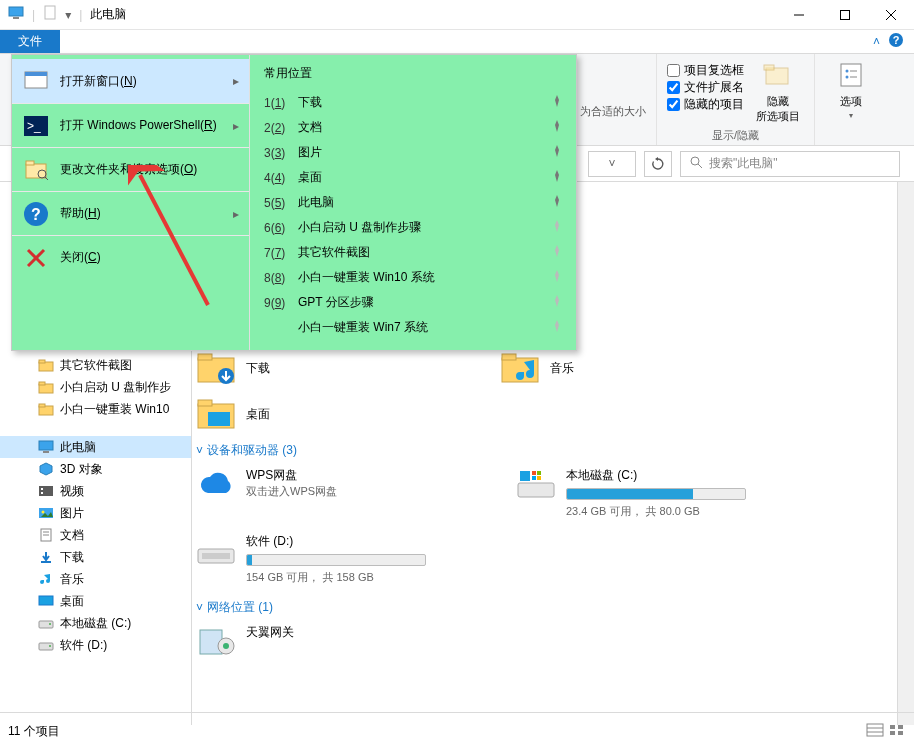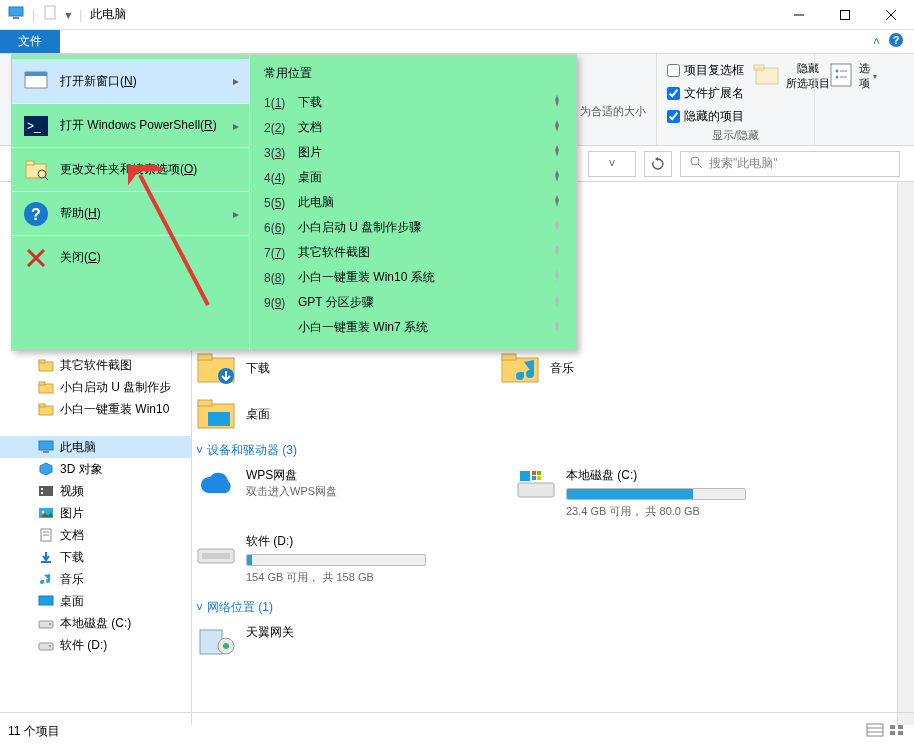--- a/index.html
+++ b/index.html
@@ -17,24 +17,24 @@
 .file-tab { background: #1979ca; color: #fff; padding: 0 18px; display: flex; align-items: center; font-size: 12px; cursor: pointer; }
 .ribbon-collapse { margin-left: auto; display: flex; align-items: center; gap: 8px; padding-right: 10px; }
 
 
 .ribbon-body { height: 92px; border-bottom: 1px solid #dadada; display: flex; background: #f5f6f7; }
 .ribbon-spacer { flex: 0 0 580px; }
 .ribbon-group { border-left: 1px solid #e3e3e3; padding: 4px 10px 2px; display: flex; flex-direction: column; }
 .ribbon-group-body { flex: 1; display: flex; gap: 8px; align-items: flex-start; }
 .ribbon-group-label { text-align: center; font-size: 11px; color: #666; margin-top: 2px; }
 .zoom-text { font-size: 11px; color: #555; padding-top: 50px; }
-.chk-col { display: flex; flex-direction: column; gap: 6px; padding-top: 4px; }
+.chk-col { display: flex; flex-direction: column; padding-top: 4px; }
 .chk-row { display: flex; align-items: center; gap: 4px; font-size: 12px; }
 .chk-row input { width: 13px; height: 13px; }
-.big-btn { display: flex; flex-direction: row; align-items: center; gap: 2px; width: 52px; padding-top: 2px; cursor: pointer; }
+.big-btn { display: flex; flex-direction: column; align-items: center; gap: 2px; width: 52px; padding-top: 2px; cursor: pointer; }
 .big-btn .ico { width: 32px; height: 32px; }
 
 
 .addrbar { height: 36px; display: flex; align-items: center; gap: 8px; padding-right: 14px; border-bottom: 1px solid #dadada; }
 .addrbar-spacer { flex: 0 0 580px; }
 .dropbox { border: 1px solid #ccc; height: 26px; width: 48px; display: flex; align-items: center; justify-content: center; }
 .refresh-btn { border: 1px solid #ccc; height: 26px; width: 28px; display: flex; align-items: center; justify-content: center; }
 .search-box { border: 1px solid #ccc; height: 26px; flex: 1; display: flex; align-items: center; padding: 0 8px; color: #888; gap: 6px; }
 
 

